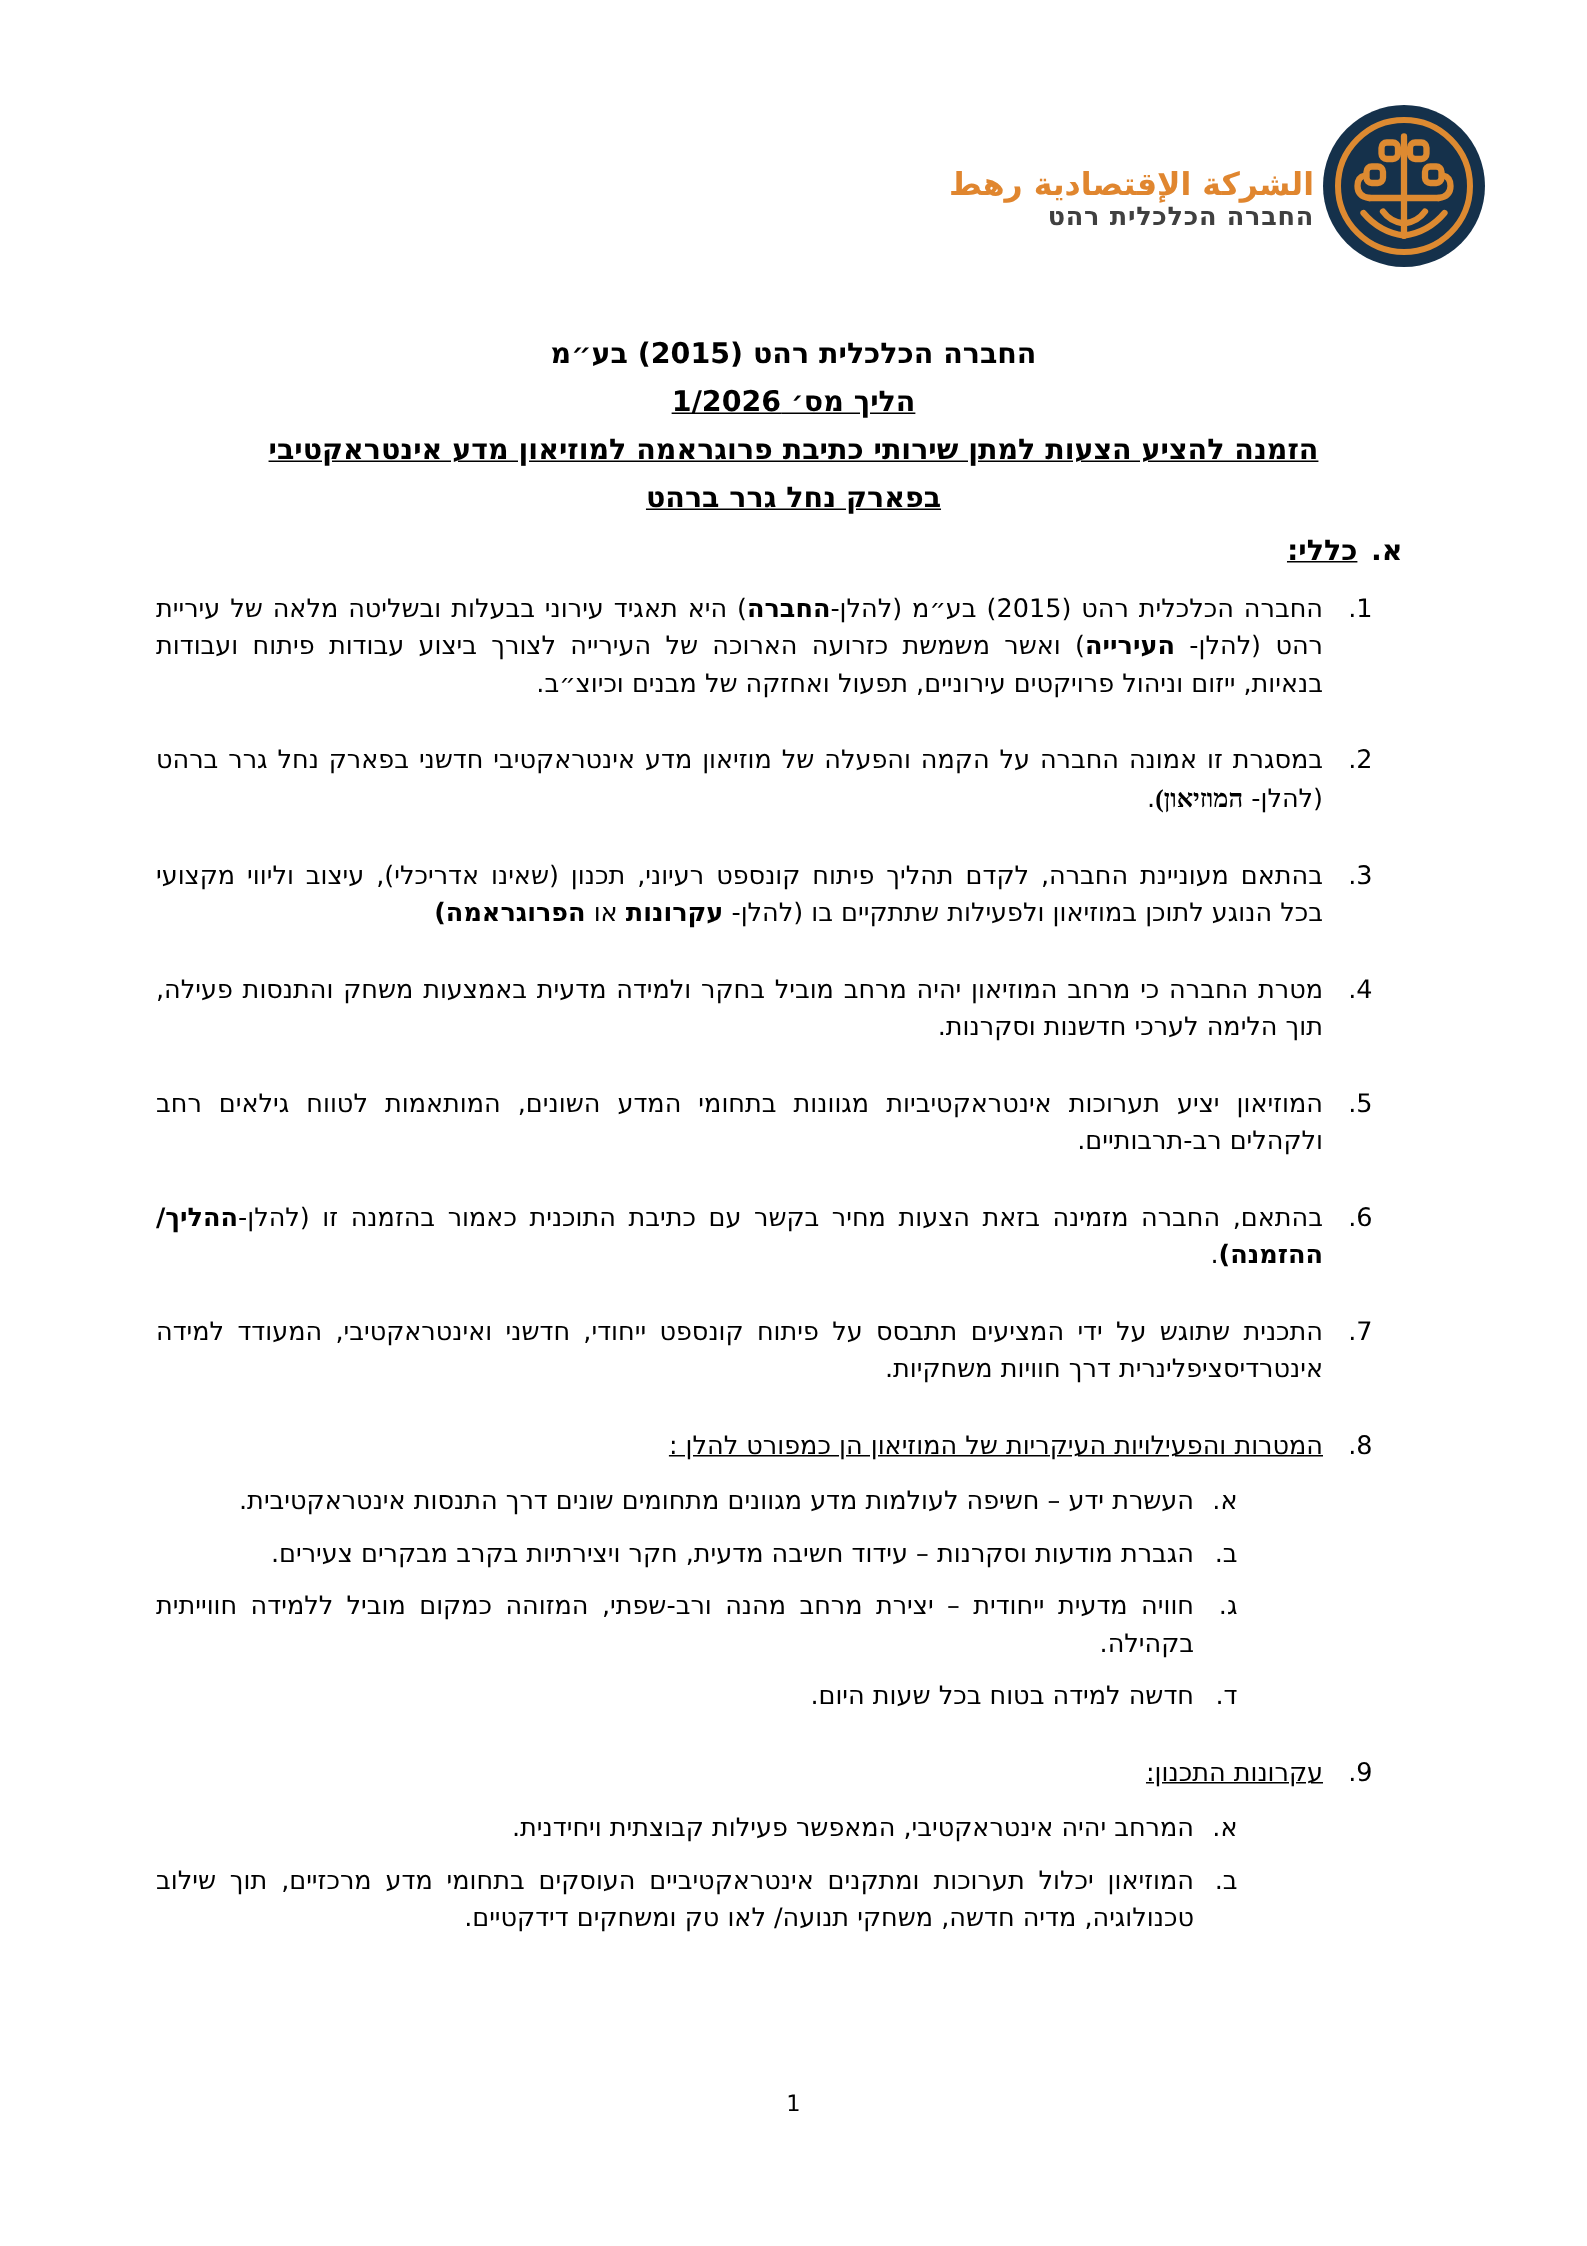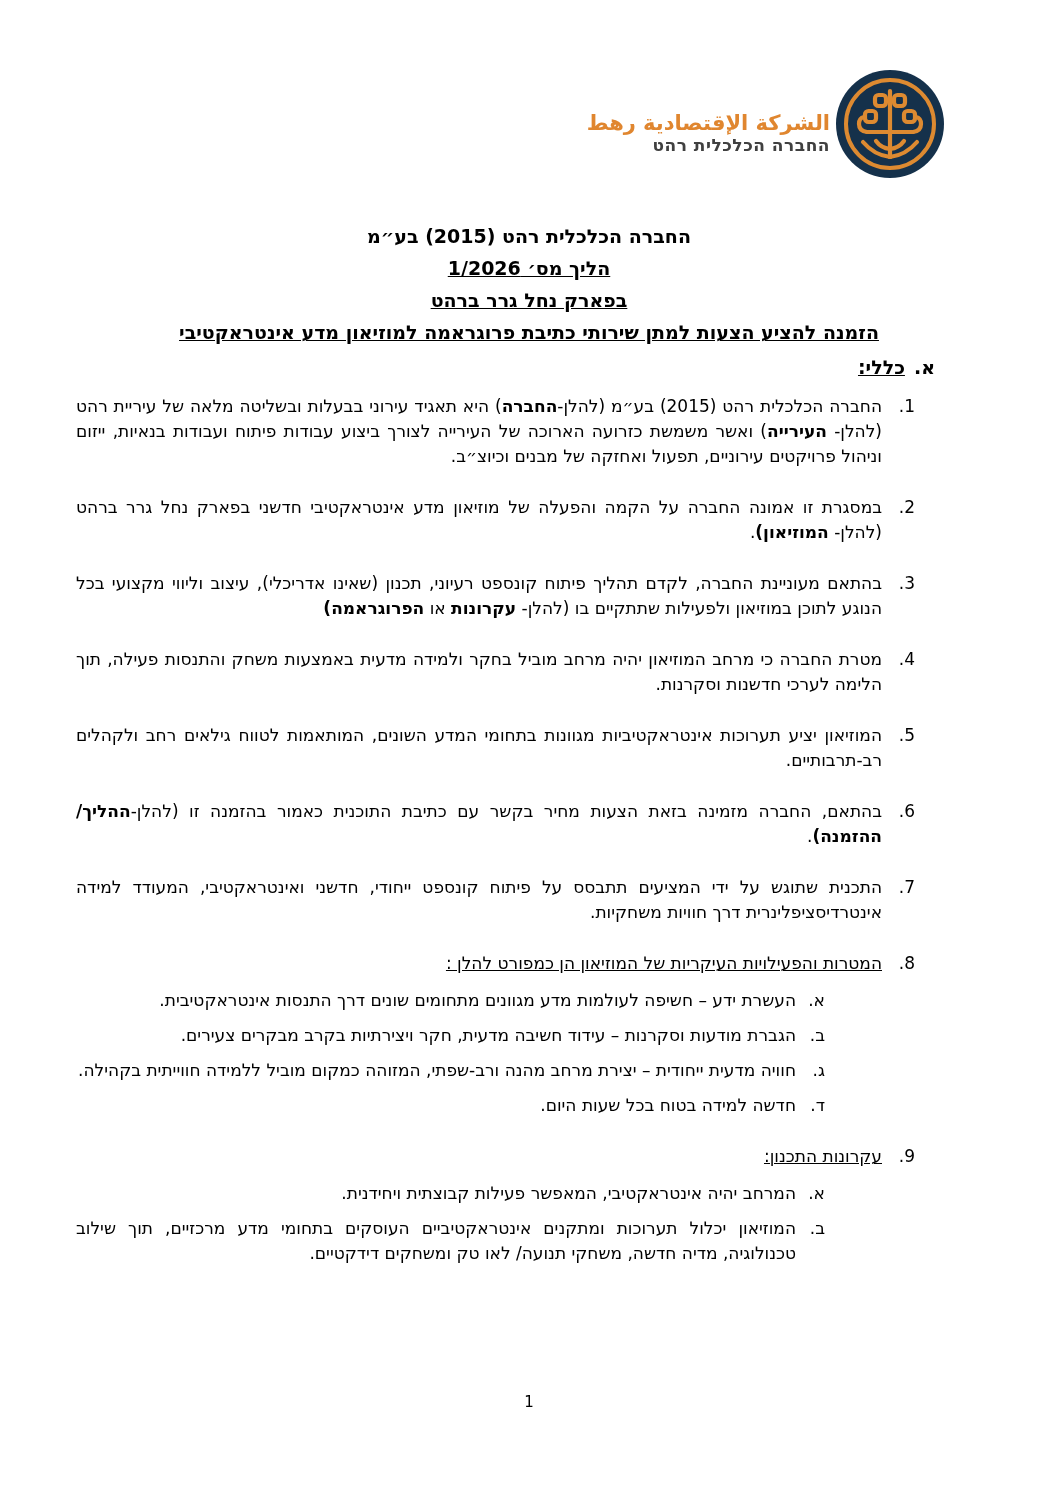--- a/index.html
+++ b/index.html
@@ -13,40 +13,40 @@
     position: relative;
     overflow: hidden;
   }
   .page { width: 100%; height: 100%; position: relative; }
 
   
   .header {
     display: flex;
     align-items: center;
     gap: 6px;
-    padding: 70px 114px 0 0;
+    padding: 70px 68px 0 0;
   }
   .logo-mark { width: 108px; height: 108px; flex: none; }
   .logo-text { text-align: right; padding-top: 18px; }
   .logo-ar { color: #e0862f; font-weight: 700; font-size: 21px; line-height: 1.25; }
   .logo-he { color: #404040; font-weight: 700; font-size: 17px; line-height: 1.15; letter-spacing: .5px; }
 
   
   .title-block {
     margin-top: 42px;
     text-align: center;
     font-weight: 700;
     font-size: 19px;
     line-height: 32px;
     padding: 0 64px;
   }
   .u { text-decoration: underline; }
 
   
-  .doc { padding: 0 123px 0 76px; }
+  .doc { padding: 0 123px 0 104px; }
   .sec-head { margin-top: 8px; font-size: 19px; font-weight: 700; }
   .sec-head .marker { margin-left: 9px; }
 
   .list { margin-top: 16px; font-size: 17px; line-height: 25px; }
   .item { display: flex; gap: 9px; margin: 0 20px 26px 0; }
   .num {
     flex: none; width: 24px;
     direction: ltr; text-align: right;
   }
   .body { flex: 1; text-align: justify; }
@@ -92,40 +92,40 @@
     </div>
     <div class="logo-text">
       <div class="logo-ar">الشركة الإقتصادية رهط</div>
       <div class="logo-he">החברה הכלכלית רהט</div>
     </div>
   </div>
 
   <div class="title-block">
     <div>החברה הכלכלית רהט (2015) בע״מ</div>
     <div class="u">הליך מס׳ 1/2026</div>
+    <div class="u">הזמנה להציע הצעות למתן שירותי כתיבת פרוגראמה למוזיאון מדע אינטראקטיבי</div>
     <div class="u">בפארק נחל גרר ברהט</div>
-    <div class="u">הזמנה להציע הצעות למתן שירותי כתיבת פרוגראמה למוזיאון מדע אינטראקטיבי</div>
   </div>
 
   <div class="doc">
 
     <div class="sec-head">
       <span class="marker">א.</span><span class="u">כללי:</span>
     </div>
 
     <div class="list">
 
       <div class="item">
         <span class="num">.1</span>
         <div class="body"><span>החברה הכלכלית רהט (2015) בע״מ (להלן-</span><span style="font-weight: 700;">החברה</span><span>) היא תאגיד עירוני בבעלות ובשליטה מלאה של עיריית רהט (להלן- </span><span style="font-weight: 700;">העירייה</span><span>) ואשר משמשת כזרועה הארוכה של העירייה לצורך ביצוע עבודות פיתוח ועבודות בנאיות, ייזום וניהול פרויקטים עירוניים, תפעול ואחזקה של מבנים וכיוצ״ב.</span></div>
       </div>
 
       <div class="item">
         <span class="num">.2</span>
-        <div class="body"><span>במסגרת זו אמונה החברה על הקמה והפעלה של מוזיאון מדע אינטראקטיבי חדשני בפארק נחל גרר ברהט (להלן- </span><span style="font-weight: 700;">המוזיאון)</span><span>.</span></div>
+        <div class="body"><span>במסגרת זו אמונה החברה על הקמה והפעלה של מוזיאון מדע אינטראקטיבי חדשני בפארק נחל גרר ברהט (להלן- </span><span style="font-weight: 700; font-family: Liberation Serif, serif;">המוזיאון)</span><span>.</span></div>
       </div>
 
       <div class="item">
         <span class="num">.3</span>
         <div class="body"><span>בהתאם מעוניינת החברה, לקדם תהליך פיתוח קונספט רעיוני, תכנון (שאינו אדריכלי), עיצוב וליווי מקצועי בכל הנוגע לתוכן במוזיאון ולפעילות שתתקיים בו (להלן- </span><span style="font-weight: 700;">עקרונות</span><span> או </span><span style="font-weight: 700;">הפרוגראמה)</span></div>
       </div>
 
       <div class="item">
         <span class="num">.4</span>
         <div class="body"><span>מטרת החברה כי מרחב המוזיאון יהיה מרחב מוביל בחקר ולמידה מדעית באמצעות משחק והתנסות פעילה, תוך הלימה לערכי חדשנות וסקרנות.</span></div>

